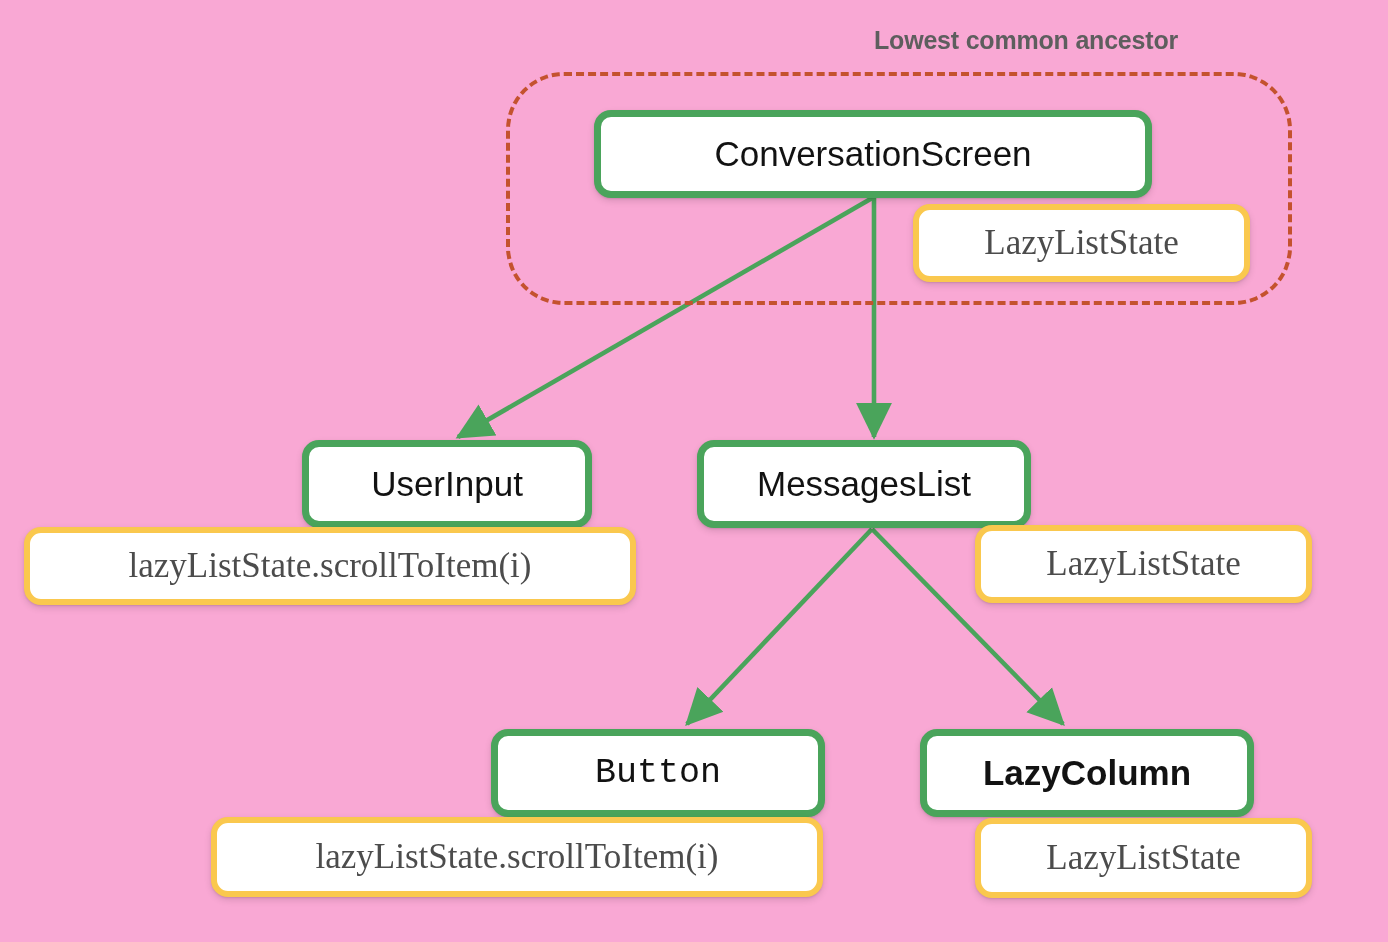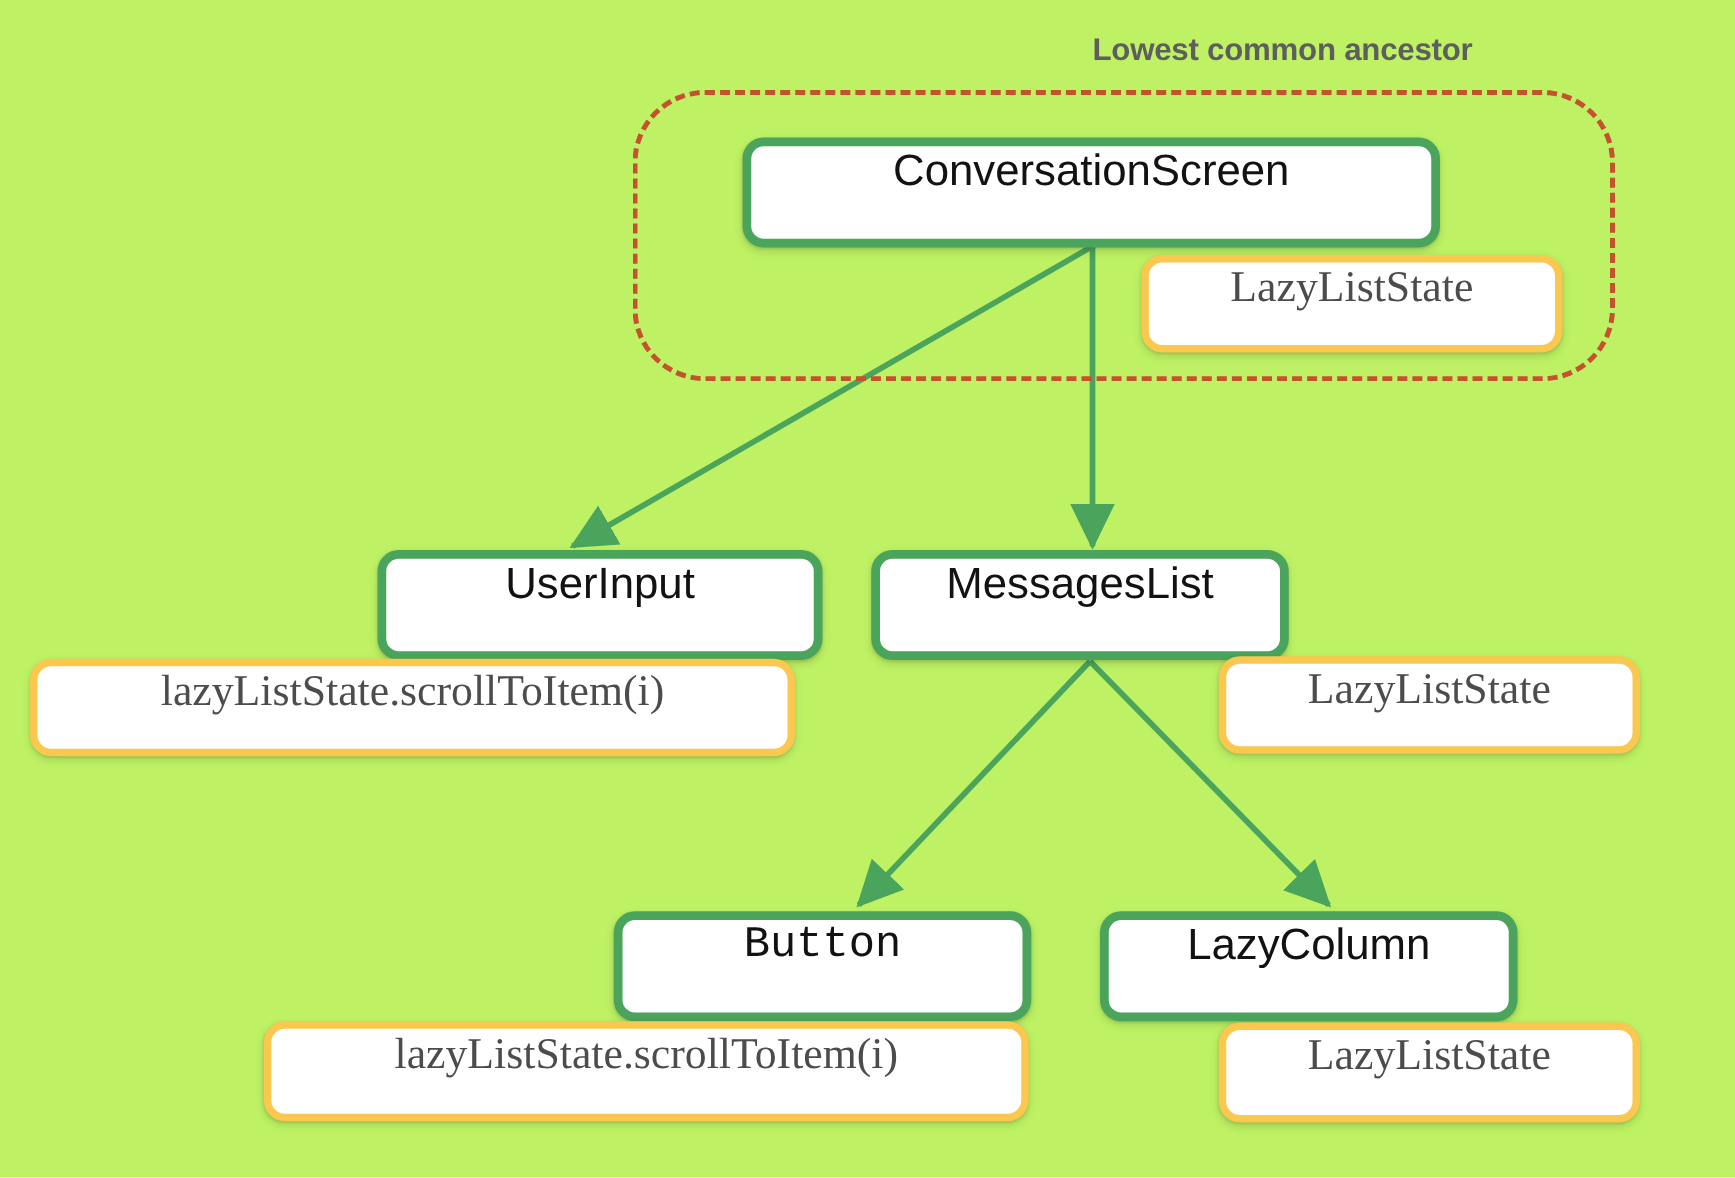--- a/index.html
+++ b/index.html
@@ -8,21 +8,21 @@
     padding: 0;
     background: #ffffff;
   }
   body {
     font-family: "Liberation Sans", sans-serif;
   }
   #canvas {
     position: relative;
     width: 1388px;
     height: 942px;
-    background: #bef264;
+    background: #f9a8d4;
     overflow: hidden;
   }
 
   
   #edges {
     position: absolute;
     left: 0;
     top: 0;
     width: 1388px;
     height: 942px;
@@ -47,21 +47,21 @@
     letter-spacing: -0.2px;
     white-space: nowrap;
     z-index: 4;
   }
 
   
   .node {
     position: absolute;
     box-sizing: border-box;
     display: flex;
-    align-items: flex-start;
+    align-items: center;
     justify-content: center;
     background: #ffffff;
     border-style: solid;
     border-radius: 17px;
     white-space: nowrap;
     box-shadow: 0 3px 7px rgba(0,0,0,0.13), 0 1px 2px rgba(0,0,0,0.10);
   }
   .node.composable {
     border-color: #4AA45B;
     border-width: 7px;
@@ -102,21 +102,21 @@
   </svg>
 
   <div class="node composable" style="left:594px; top:110px; width:558px; height:88px;">
     <span>ConversationScreen</span>
   </div>
 
   <div class="node state" style="left:913px; top:204px; width:337px; height:78px;">
     <span>LazyListState</span>
   </div>
 
-  <div class="node composable" style="left:302px; top:440px; width:356px; height:88px;">
+  <div class="node composable" style="left:302px; top:440px; width:290px; height:88px;">
     <span>UserInput</span>
   </div>
 
   <div class="node state" style="left:24px; top:527px; width:612px; height:78px;">
     <span>lazyListState.scrollToItem(i)</span>
   </div>
 
   <div class="node composable" style="left:697px; top:440px; width:334px; height:88px;">
     <span>MessagesList</span>
   </div>
@@ -126,21 +126,21 @@
   </div>
 
   <div class="node composable" style="left:491px; top:729px; width:334px; height:88px;font-family:Liberation Mono, monospace;">
     <span>Button</span>
   </div>
 
   <div class="node state" style="left:211px; top:817px; width:612px; height:80px;">
     <span>lazyListState.scrollToItem(i)</span>
   </div>
 
-  <div class="node composable" style="left:880px; top:729px; width:334px; height:88px;">
+  <div class="node composable" style="left:920px; top:729px; width:334px; height:88px;font-weight:bold;">
     <span>LazyColumn</span>
   </div>
 
   <div class="node state" style="left:975px; top:818px; width:337px; height:80px;">
     <span>LazyListState</span>
   </div>
 
 </div>
 
 </body></html>

